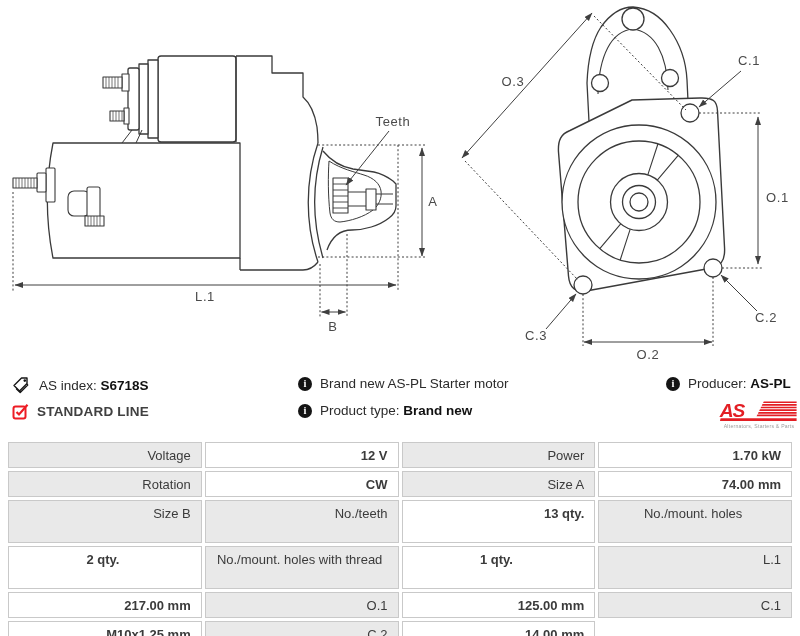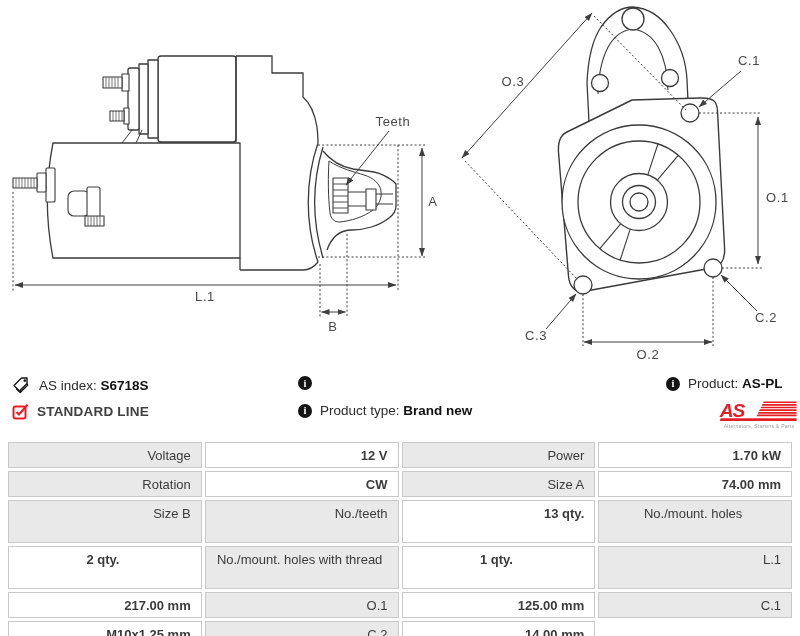--- a/index.html
+++ b/index.html
@@ -171,34 +171,35 @@
   <div class="info-item" style="left:12px; top:403px;">
     <svg width="17" height="17" viewBox="0 0 17 17">
       <rect x="1.5" y="3.5" width="12" height="12" rx="2" fill="none" stroke="#ed1c24" stroke-width="2"></rect>
       <polyline points="4.5,9 7,11.5 15.5,1.8" fill="none" stroke="#ed1c24" stroke-width="2.2"></polyline>
     </svg>
     <span class="std-line">STANDARD LINE</span>
   </div>
 
   <div class="info-item" style="left:298px; top:376px;">
     <span class="ico-info">i</span>
+    <span>Brand new AS-PL Starter motor</span>
   </div>
 
   <div class="info-item" style="left:298px; top:403px;">
     <span class="ico-info">i</span>
     <span>
       <span>Product type:</span>
       <b>Brand new</b>
     </span>
   </div>
 
   <div class="info-item" style="left:666px; top:376px;">
     <span class="ico-info">i</span>
     <span>
-      <span>Product:</span>
+      <span>Producer:</span>
       <b>AS-PL</b>
     </span>
   </div>
 
   <div class="logo-box">
     <svg width="80" height="34" viewBox="0 0 100 38">
       <g fill="#e31e24">
         <path d="M56,2 H97 V4.1 H55 Z"></path>
         <path d="M54.4,5.3 H97 V7.4 H53.4 Z"></path>
         <path d="M52.8,8.6 H97 V10.7 H51.8 Z"></path>

